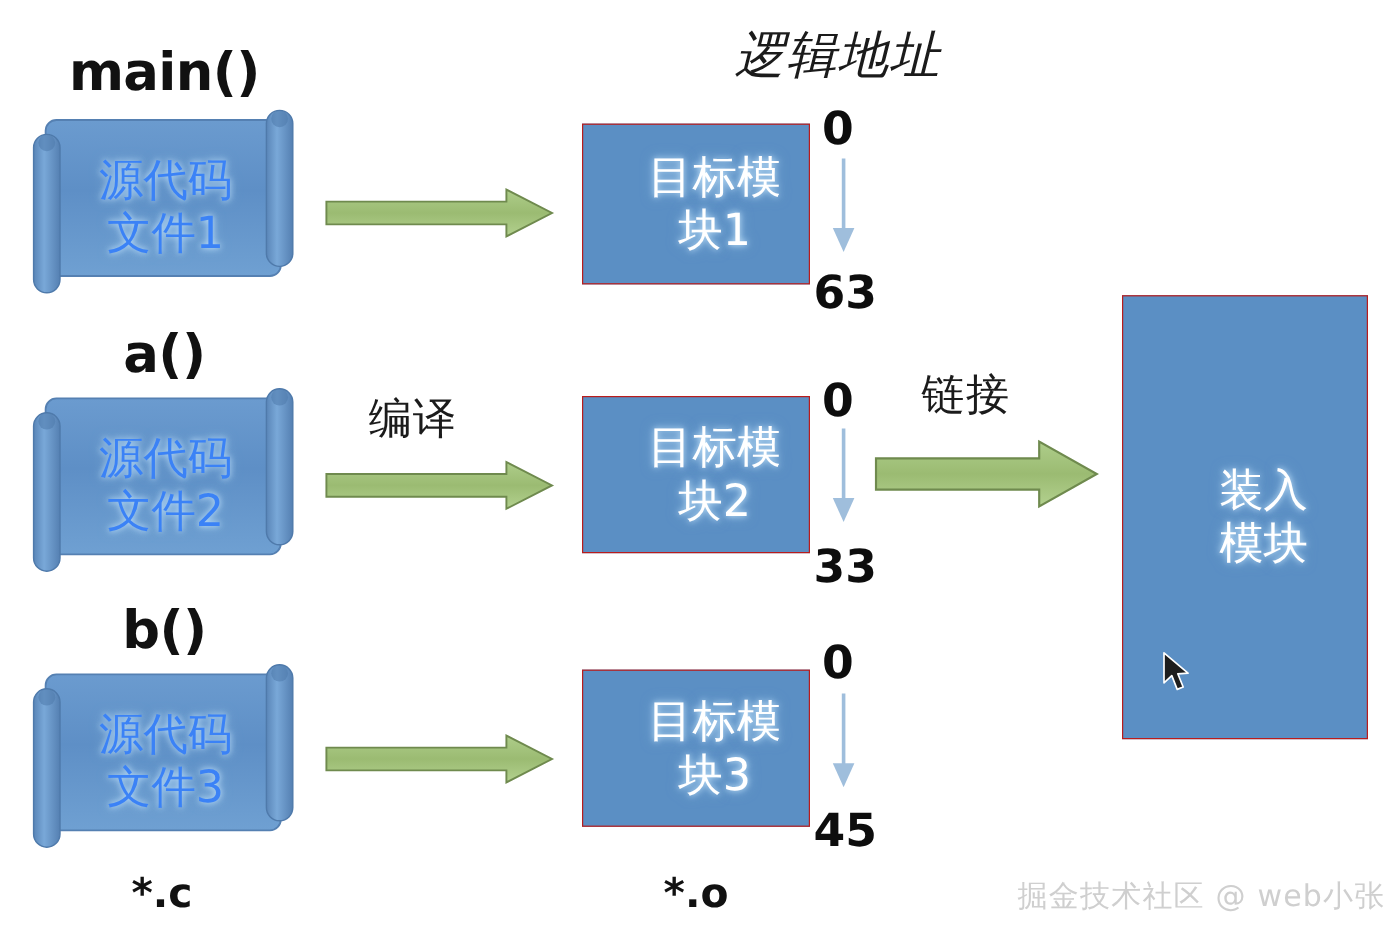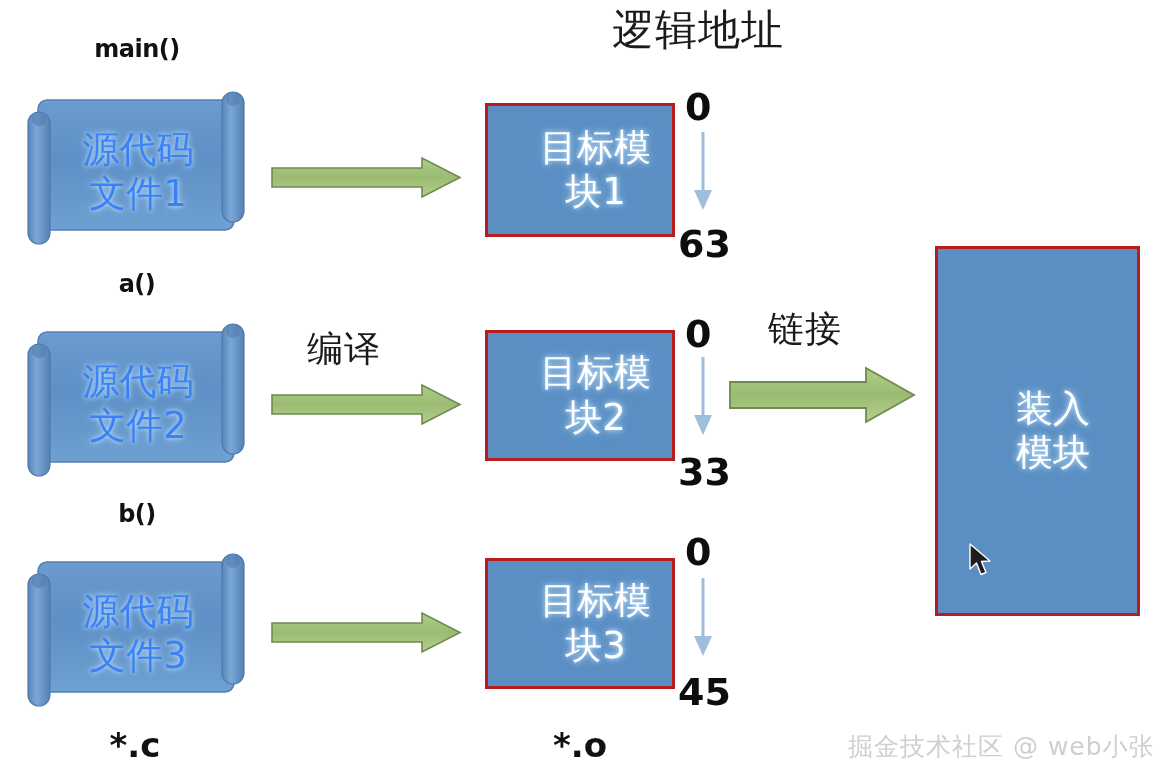--- a/index.html
+++ b/index.html
@@ -18,21 +18,21 @@
     background: #ffffff;
     overflow: hidden;
   }
 
   
   .abs { position: absolute; }
 
   
   .fn-label {
     font-family: "DejaVu Sans", "Liberation Sans", sans-serif;
-    font-size: 24px;
+    font-size: 44px;
     font-weight: 600;
     color: #111111;
     letter-spacing: -0.5px;
     white-space: nowrap;
     text-align: center;
   }
   .ext-label {
     font-family: "DejaVu Sans", "Liberation Sans", sans-serif;
     font-size: 34px;
     font-weight: 600;
@@ -82,21 +82,21 @@
     color: #3b82f6;
     text-shadow: 0 0 5px rgba(200,232,255,0.95), 0 0 10px rgba(170,215,250,0.6);
     pointer-events: none;
     white-space: pre-line;
   }
 
   
   .blue-box {
     position: absolute;
     background: #5b8fc4;
-    border: 3px solid #b91c1c;
+    border: 1px solid #b91c1c;
     box-sizing: border-box;
     display: flex;
     align-items: center;
     justify-content: center;
     padding-left: 31px;
   }
   .blue-box .box-text {
     font-family: "DejaVu Sans", "Liberation Sans", sans-serif;
     font-size: 37px;
     line-height: 1.2;
@@ -118,21 +118,21 @@
   }
 
   
   .cursor { position: absolute; }
 </style>
 </head>
 <body>
 
 <div id="stage">
 
-  <div class="abs cjk-heading" style="left:612px; top:2px;">逻辑地址</div>
+  <div class="abs cjk-heading" style="left:612px; top:18px;font-style:italic;">逻辑地址</div>
 
   <div class="abs fn-label" style="left:28px; top:35px; width:218px;">main()</div>
 
   <div class="scroll-shape" style="left:24px; top:86px; width:224px; height:166px;">
     <svg width="224" height="166" viewBox="0 0 224 166">
       <defs>
         <linearGradient id="sgBody1" x1="0" y1="0" x2="0" y2="1">
           <stop offset="0%" stop-color="#6b9bcf"></stop>
           <stop offset="45%" stop-color="#5e8fc6"></stop>
           <stop offset="100%" stop-color="#6fa0d2"></stop>

